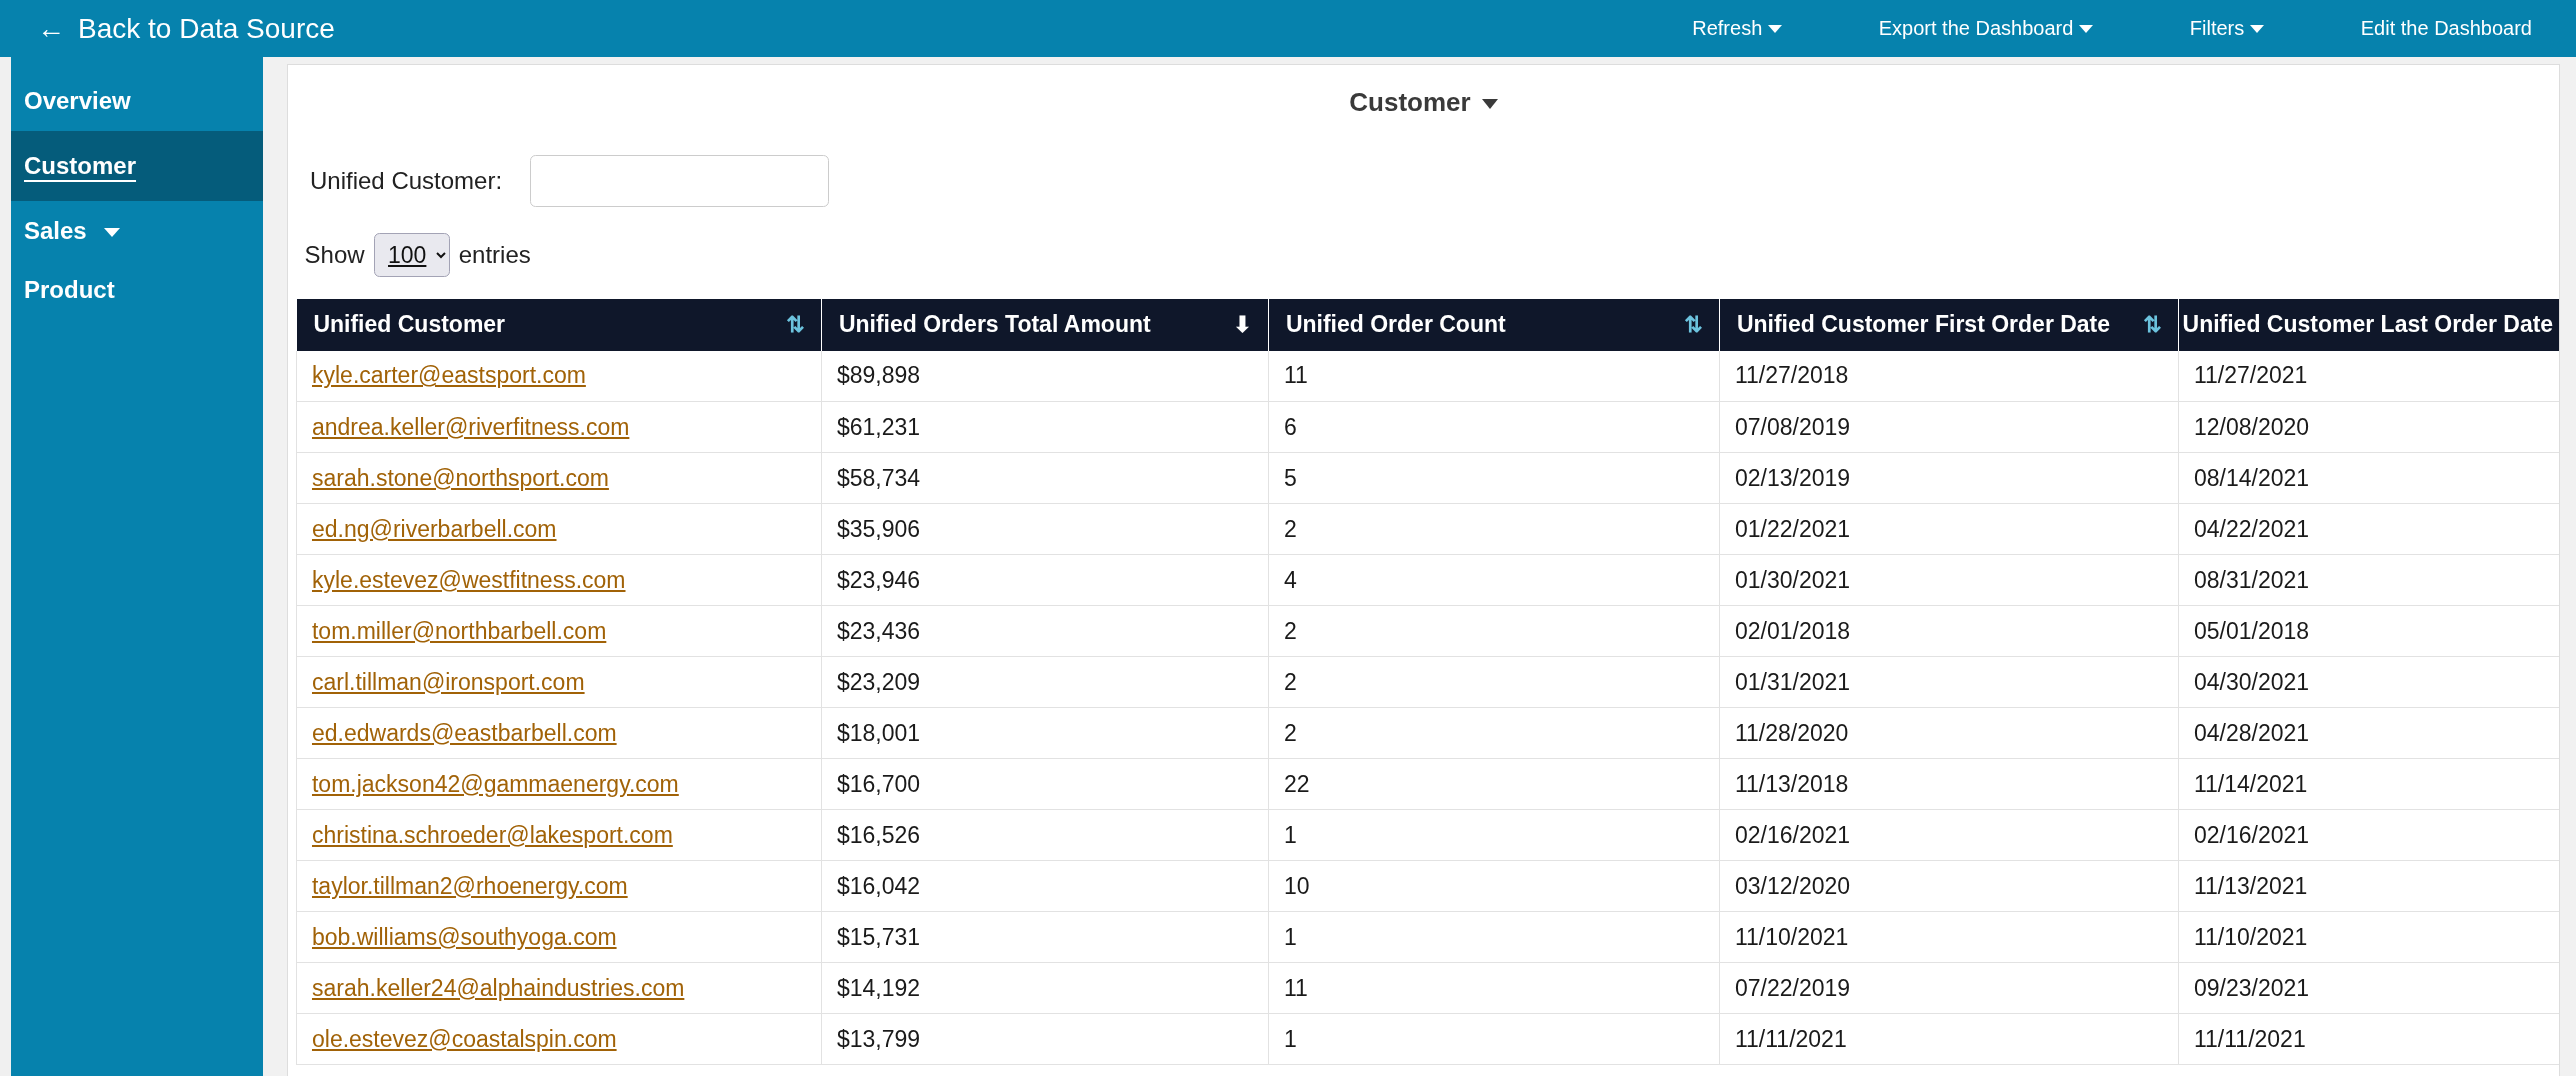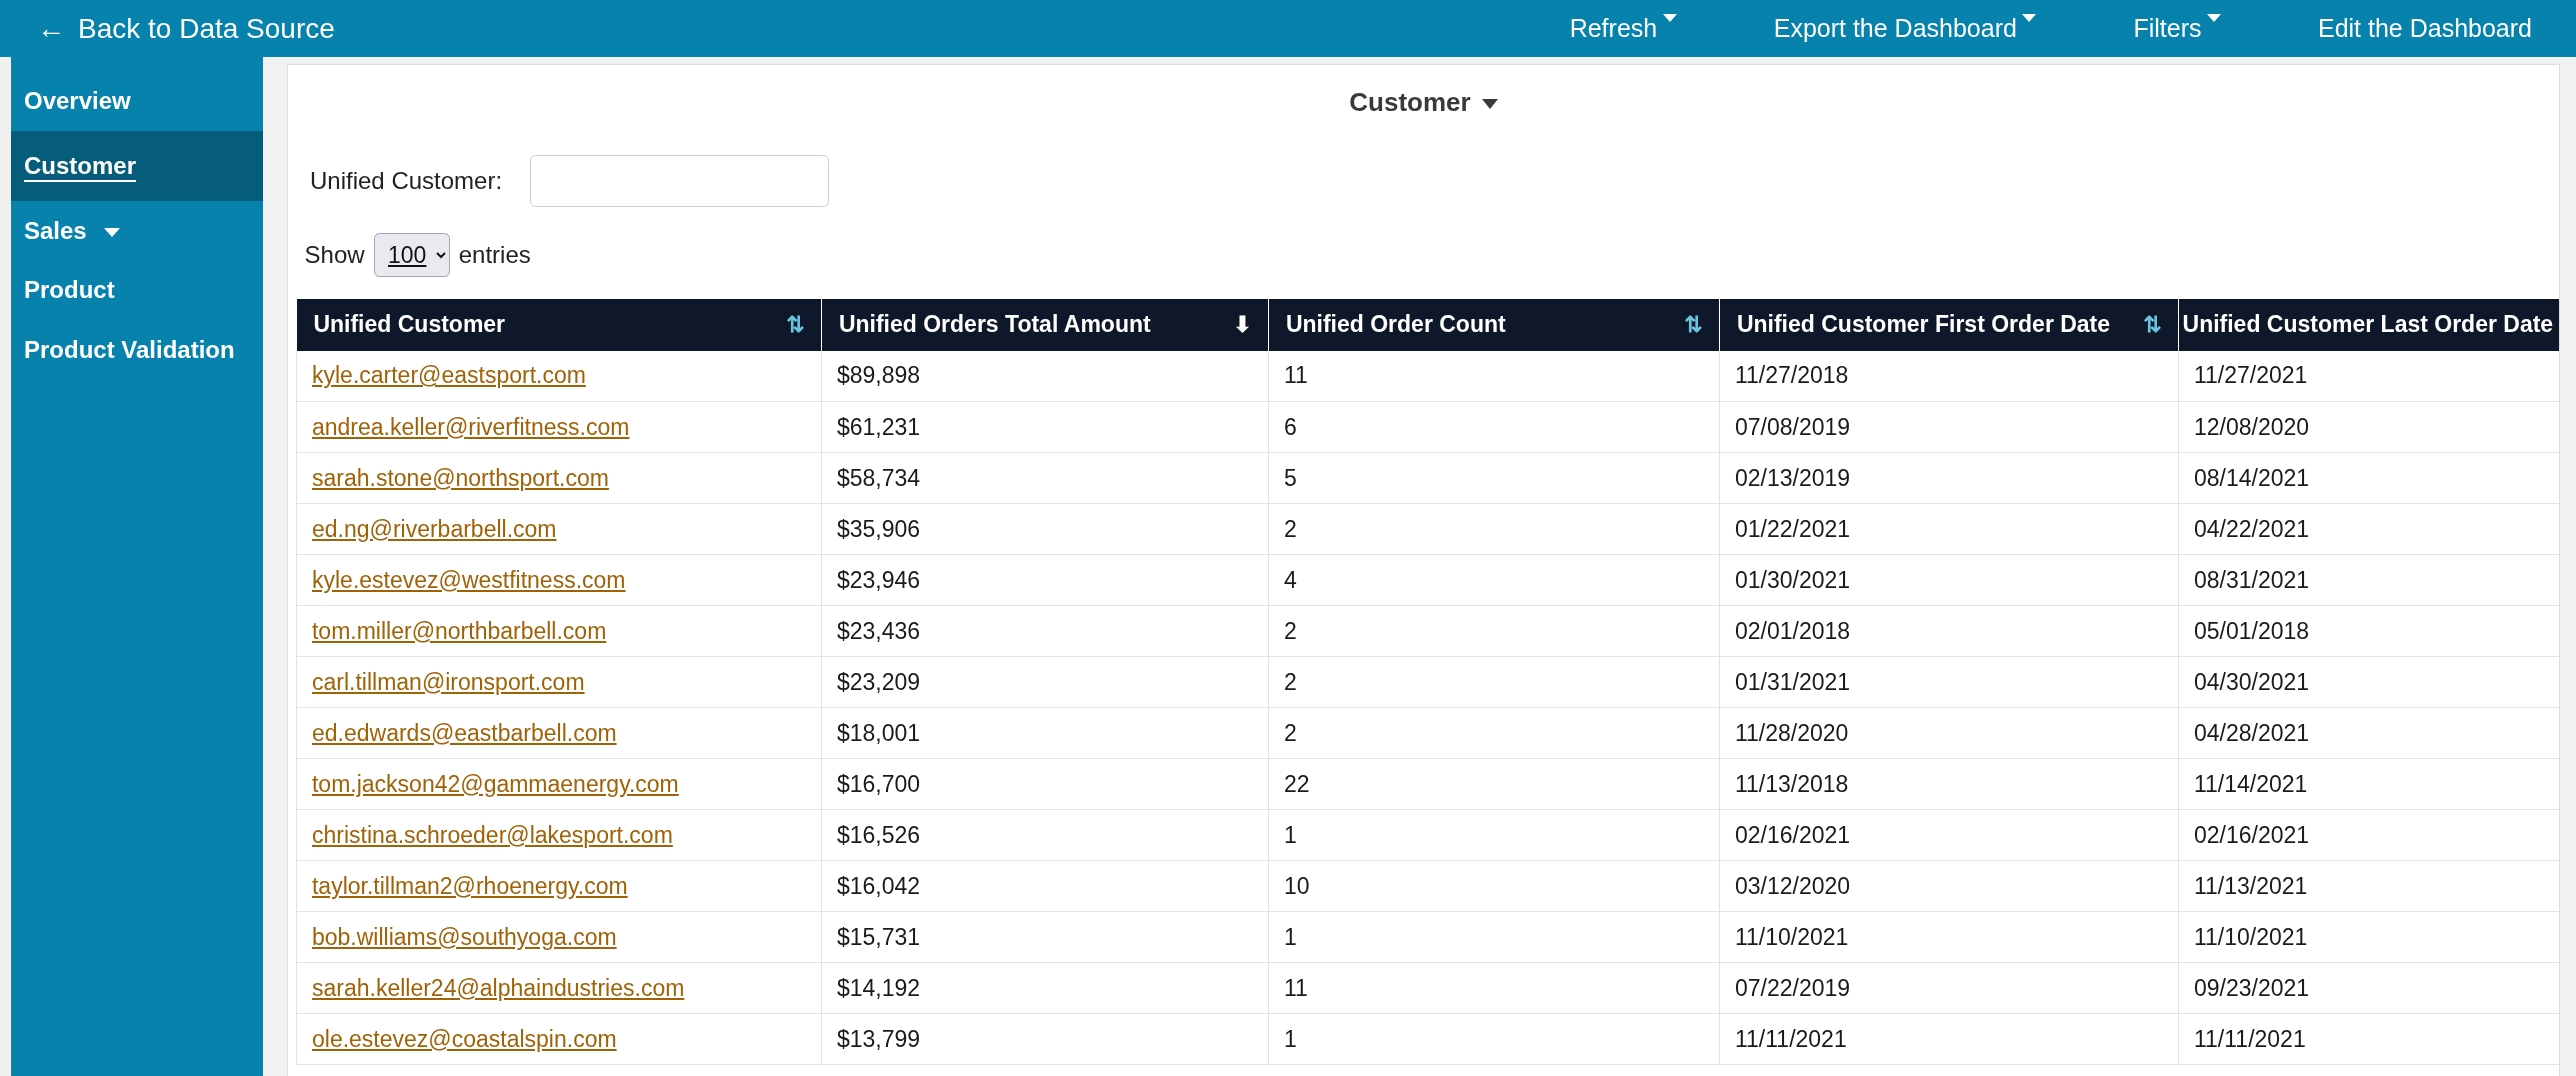--- a/index.html
+++ b/index.html
@@ -33,26 +33,26 @@
     font-size: 28px;
     line-height: 1;
   }
   .topbar-right {
     margin-left: auto;
     display: flex; align-items: center;
     height: 100%;
   }
   .topbar-item {
     color: #ffffff;
-    font-size: 25px;
+    font-size: 20px;
     white-space: nowrap;
     cursor: pointer;
     padding: 0 0;
     margin-right: 97px;
-    display: flex; align-items: flex-start;
+    display: flex; align-items: center;
   }
   .topbar-item:last-child { margin-right: 44px; }
   .caret-down {
     display: inline-block;
     width: 0; height: 0;
     margin-left: 5.5px;
     border-left: 7.4px solid transparent;
     border-right: 7.4px solid transparent;
     border-top: 8.3px solid #ffffff;
   }
@@ -269,23 +269,20 @@
   </div>
   <div class="side-item active">
     <span class="side-label">Customer</span>
   </div>
   <div class="side-item">
     <span class="side-label">Sales</span>
     <span class="side-caret"></span>
   </div>
   <div class="side-item">
     <span class="side-label">Product</span>
-  </div>
-  <div class="side-item">
-    <span class="side-label">Product Validation</span>
   </div>
 </div>
 
 <div class="gutter"></div>
 
 <div class="panel">
 
   <div class="panel-title">
     <span>Customer</span><span class="caret-down-dark"></span>
   </div>

